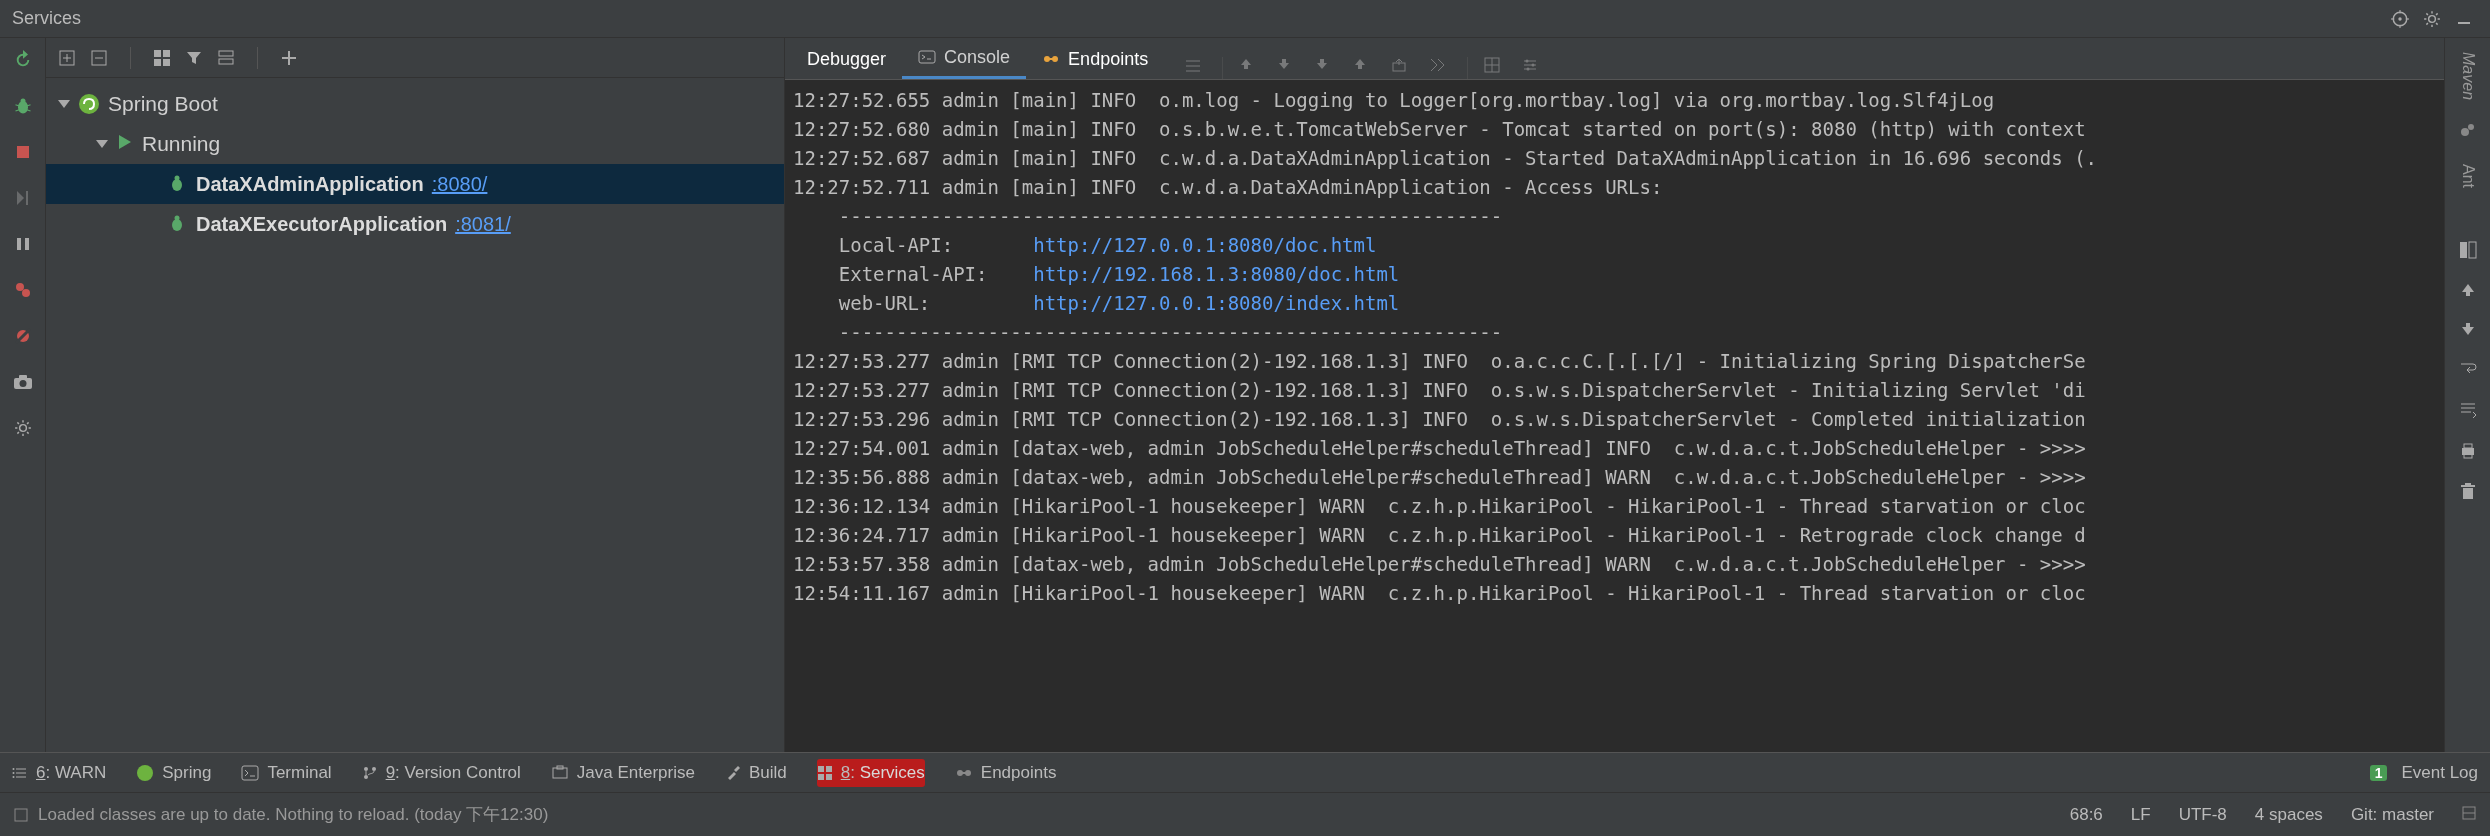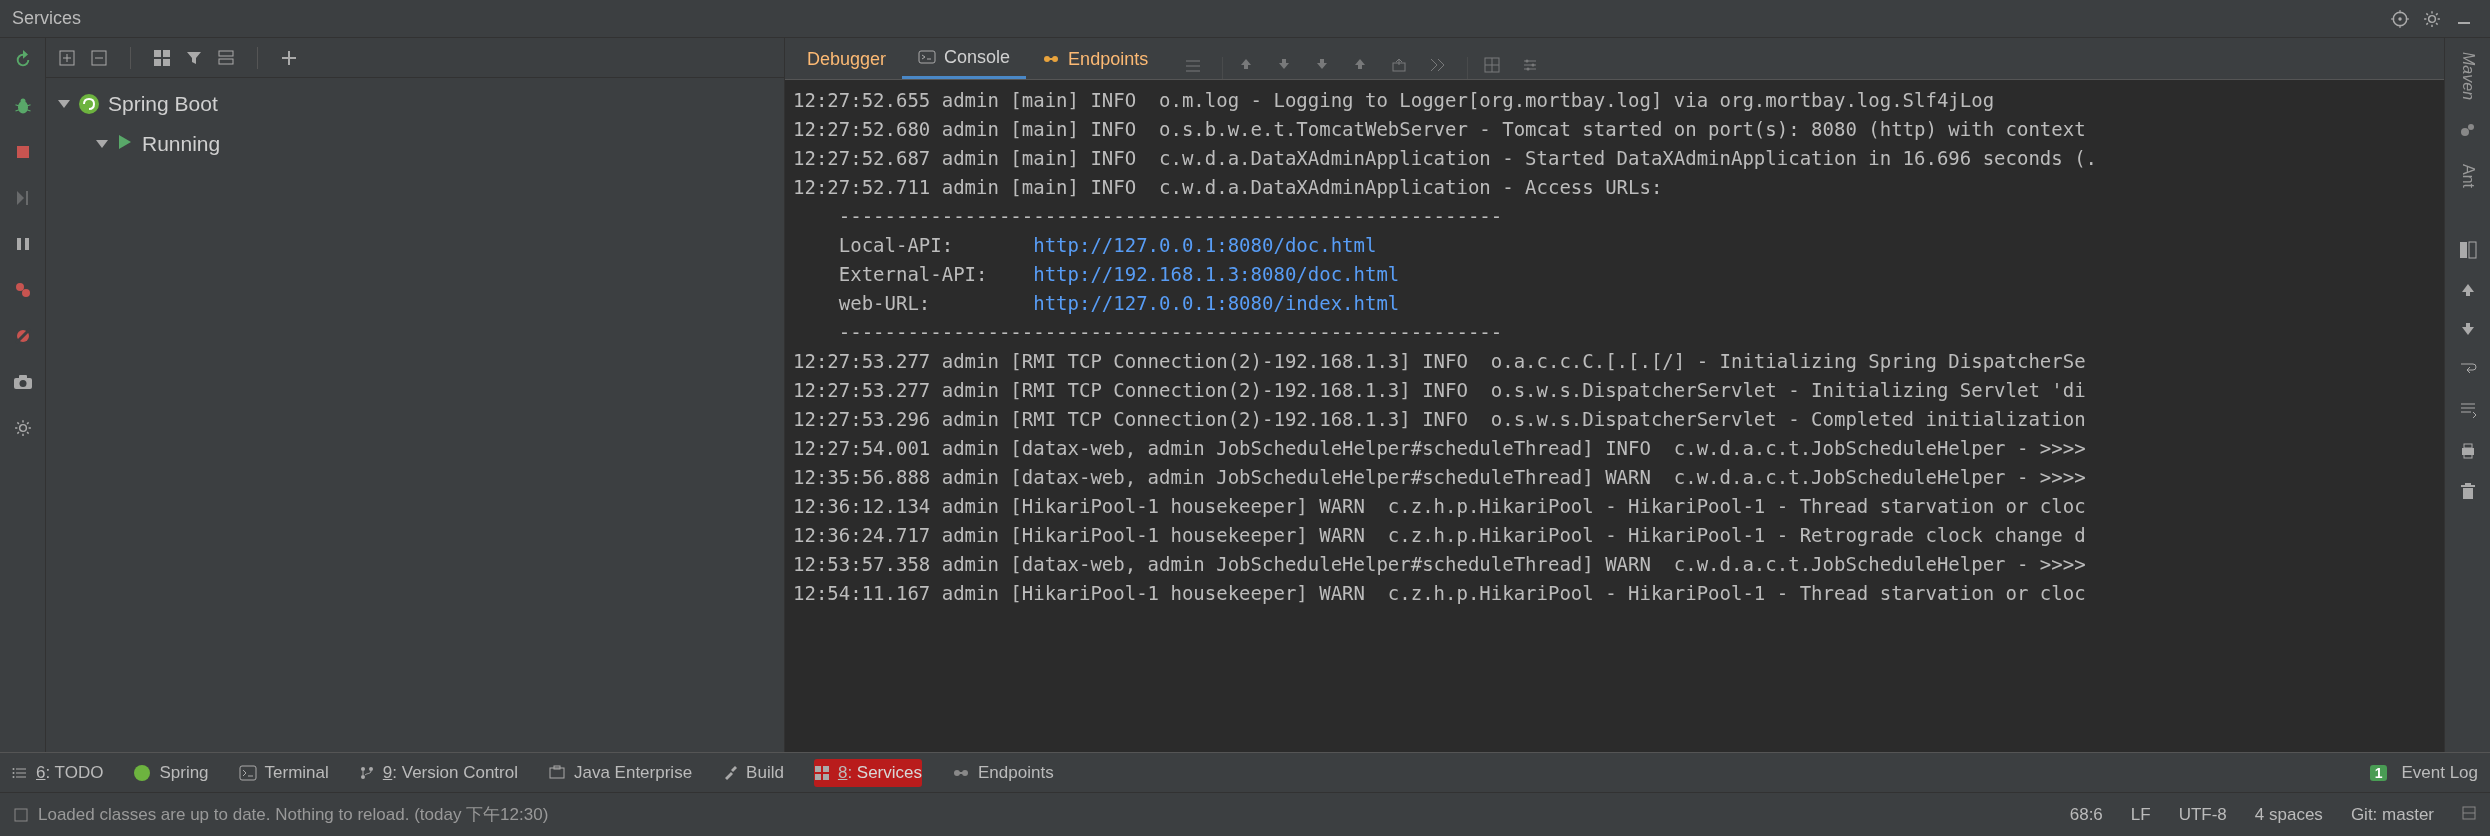--- a/index.html
+++ b/index.html
@@ -51,21 +51,21 @@
   .console-panel {
     flex:1; background:#2b2b2b; display:flex; flex-direction:column; min-width:0;
     border-left:1px solid #323232;
   }
   .console-tabs {
     height:42px; background:#3c3f41; display:flex; align-items:flex-end;
     border-bottom:1px solid #555; padding-left:6px;
   }
   .ctab {
     padding:0 16px; height:40px; display:flex; align-items:center; gap:8px;
-    color:#fdba74; font-size:18px; cursor:pointer;
+    color:#ffffff; font-size:18px; cursor:pointer;
   }
   .ctab.active { border-bottom:3px solid #4a88c7; color:#d0d0d0;}
   .ctoolbar { margin-left:20px; display:flex; align-items:center; gap:16px; opacity:.55;}
   .ctoolbar .ci { width:22px; height:22px; }
   .console {
     flex:1; background:#2b2b2b; color:#bcbcbc;
     font-family:Menlo,Consolas,monospace; font-size:19px; line-height:29px;
     padding:6px 0 6px 8px; white-space:pre; overflow:hidden;
   }
   .console .link { color:#589df6; }
@@ -239,20 +239,36 @@
           </svg>
         <span style="font-size:21px;color:#d0d0d0">Spring Boot</span>
       </div>
       <div class="tree-row" style="padding-left:50px">
         <span class="tri down"></span>
         <span class="play"><svg width="18" height="18">
               <path d="M3 2v14l12-7z" fill="#59a869"></path>
             </svg></span>
         <span style="font-size:21px;color:#d0d0d0">Running</span>
       </div>
+      <div class="tree-row selected" style="padding-left:120px">
+        <svg width="22" height="22">
+            <ellipse cx="11" cy="12" rx="5" ry="6" fill="#59a869"></ellipse>
+            <circle cx="11" cy="5" r="2.5" fill="#59a869"></circle>
+          </svg>
+        <span class="bold">DataXAdminApplication</span>
+        <span class="port">:8080/</span>
+      </div>
+      <div class="tree-row" style="padding-left:120px">
+        <svg width="22" height="22">
+            <ellipse cx="11" cy="12" rx="5" ry="6" fill="#59a869"></ellipse>
+            <circle cx="11" cy="5" r="2.5" fill="#59a869"></circle>
+          </svg>
+        <span class="bold">DataXExecutorApplication</span>
+        <span class="port">:8081/</span>
+      </div>
     </div>
   </div>
 
   <div class="console-panel">
     <div class="console-tabs">
       <div class="ctab">
           <span>Debugger</span>
         </div>
       <div class="ctab active">
         <svg width="18" height="18">
@@ -363,21 +379,21 @@
 <div class="bottom-tools">
   <div class="btab">
     <svg width="16" height="16">
         <line x1="4" y1="4" x2="14" y2="4" stroke="#aaa"></line>
         <line x1="4" y1="8" x2="14" y2="8" stroke="#aaa"></line>
         <line x1="4" y1="12" x2="14" y2="12" stroke="#aaa"></line>
         <circle cx="1.5" cy="4" r="1" fill="#aaa"></circle>
         <circle cx="1.5" cy="8" r="1" fill="#aaa"></circle>
         <circle cx="1.5" cy="12" r="1" fill="#aaa"></circle>
       </svg>
-    <span><span class="under">6</span>: <span>TODO</span></span>
+    <span><span class="under">6</span>: <span>WARN</span></span>
   </div>
   <div class="btab">
     <svg width="18" height="18">
         <circle cx="9" cy="9" r="8" fill="#6db33f"></circle>
       </svg>
     <span class="lbl">Spring</span>
   </div>
   <div class="btab">
     <svg width="18" height="16">
         <rect x="1" y="1" width="16" height="14" rx="2" fill="none" stroke="#aaa"></rect>

